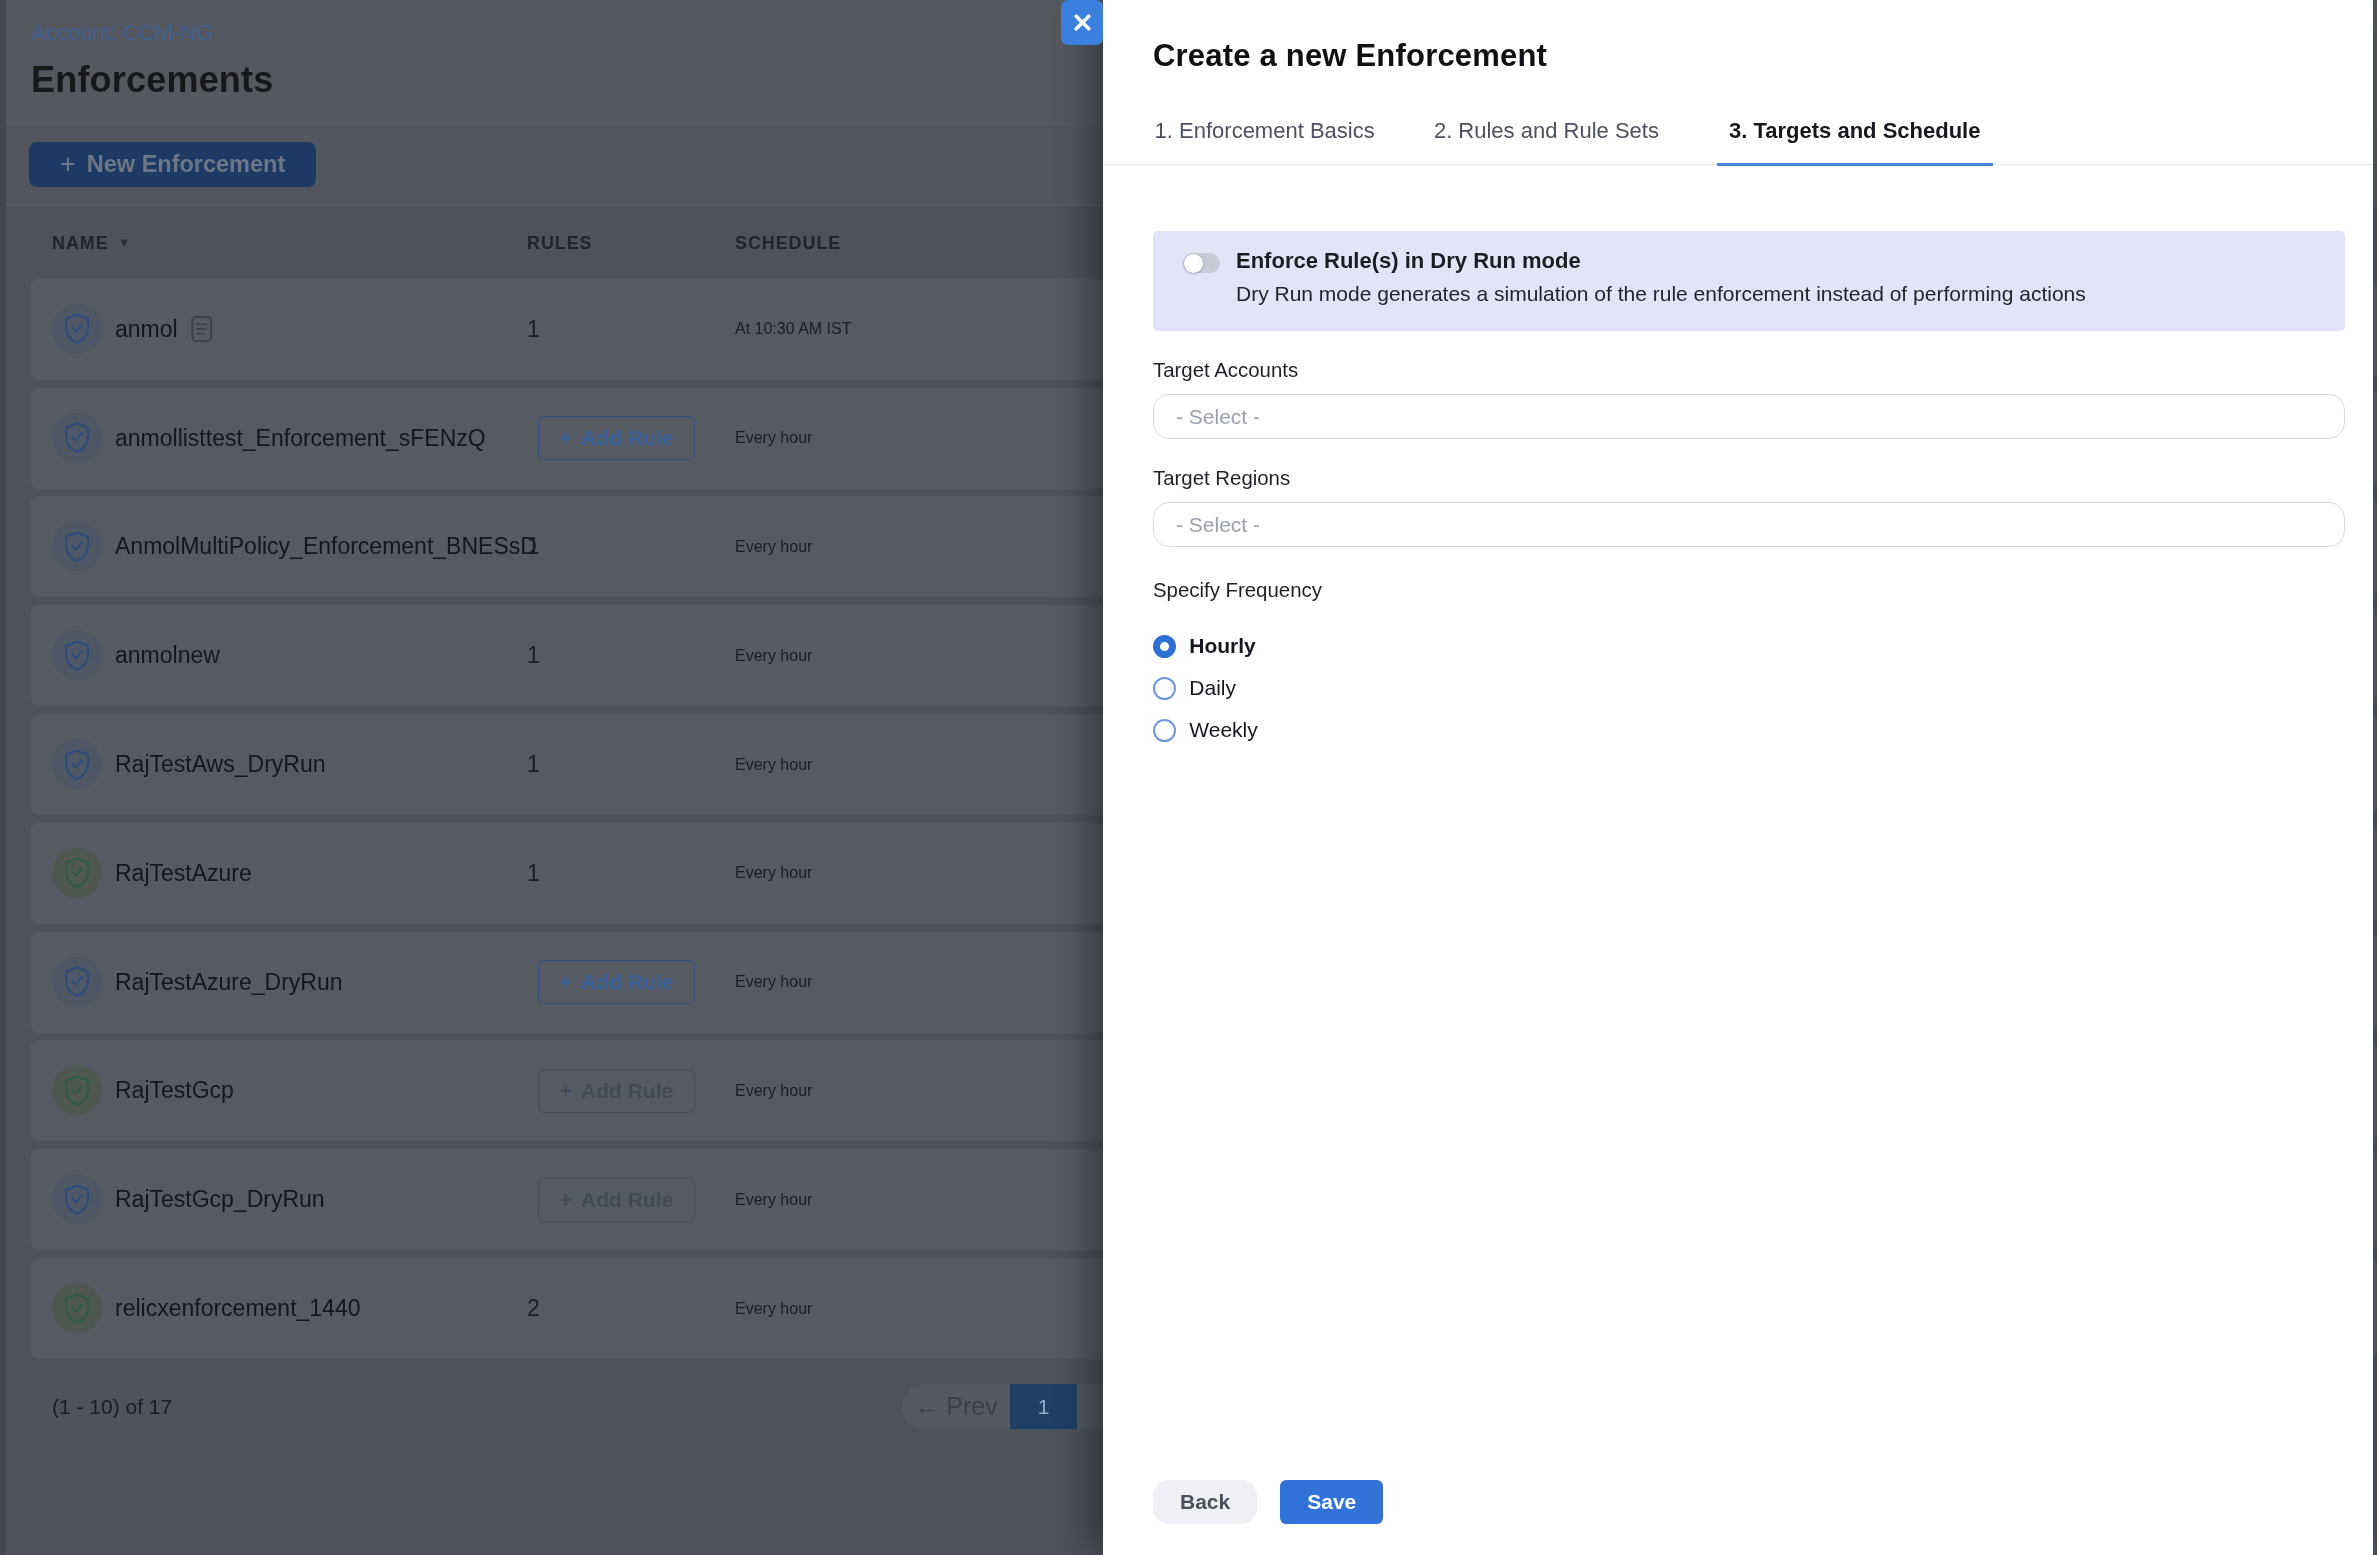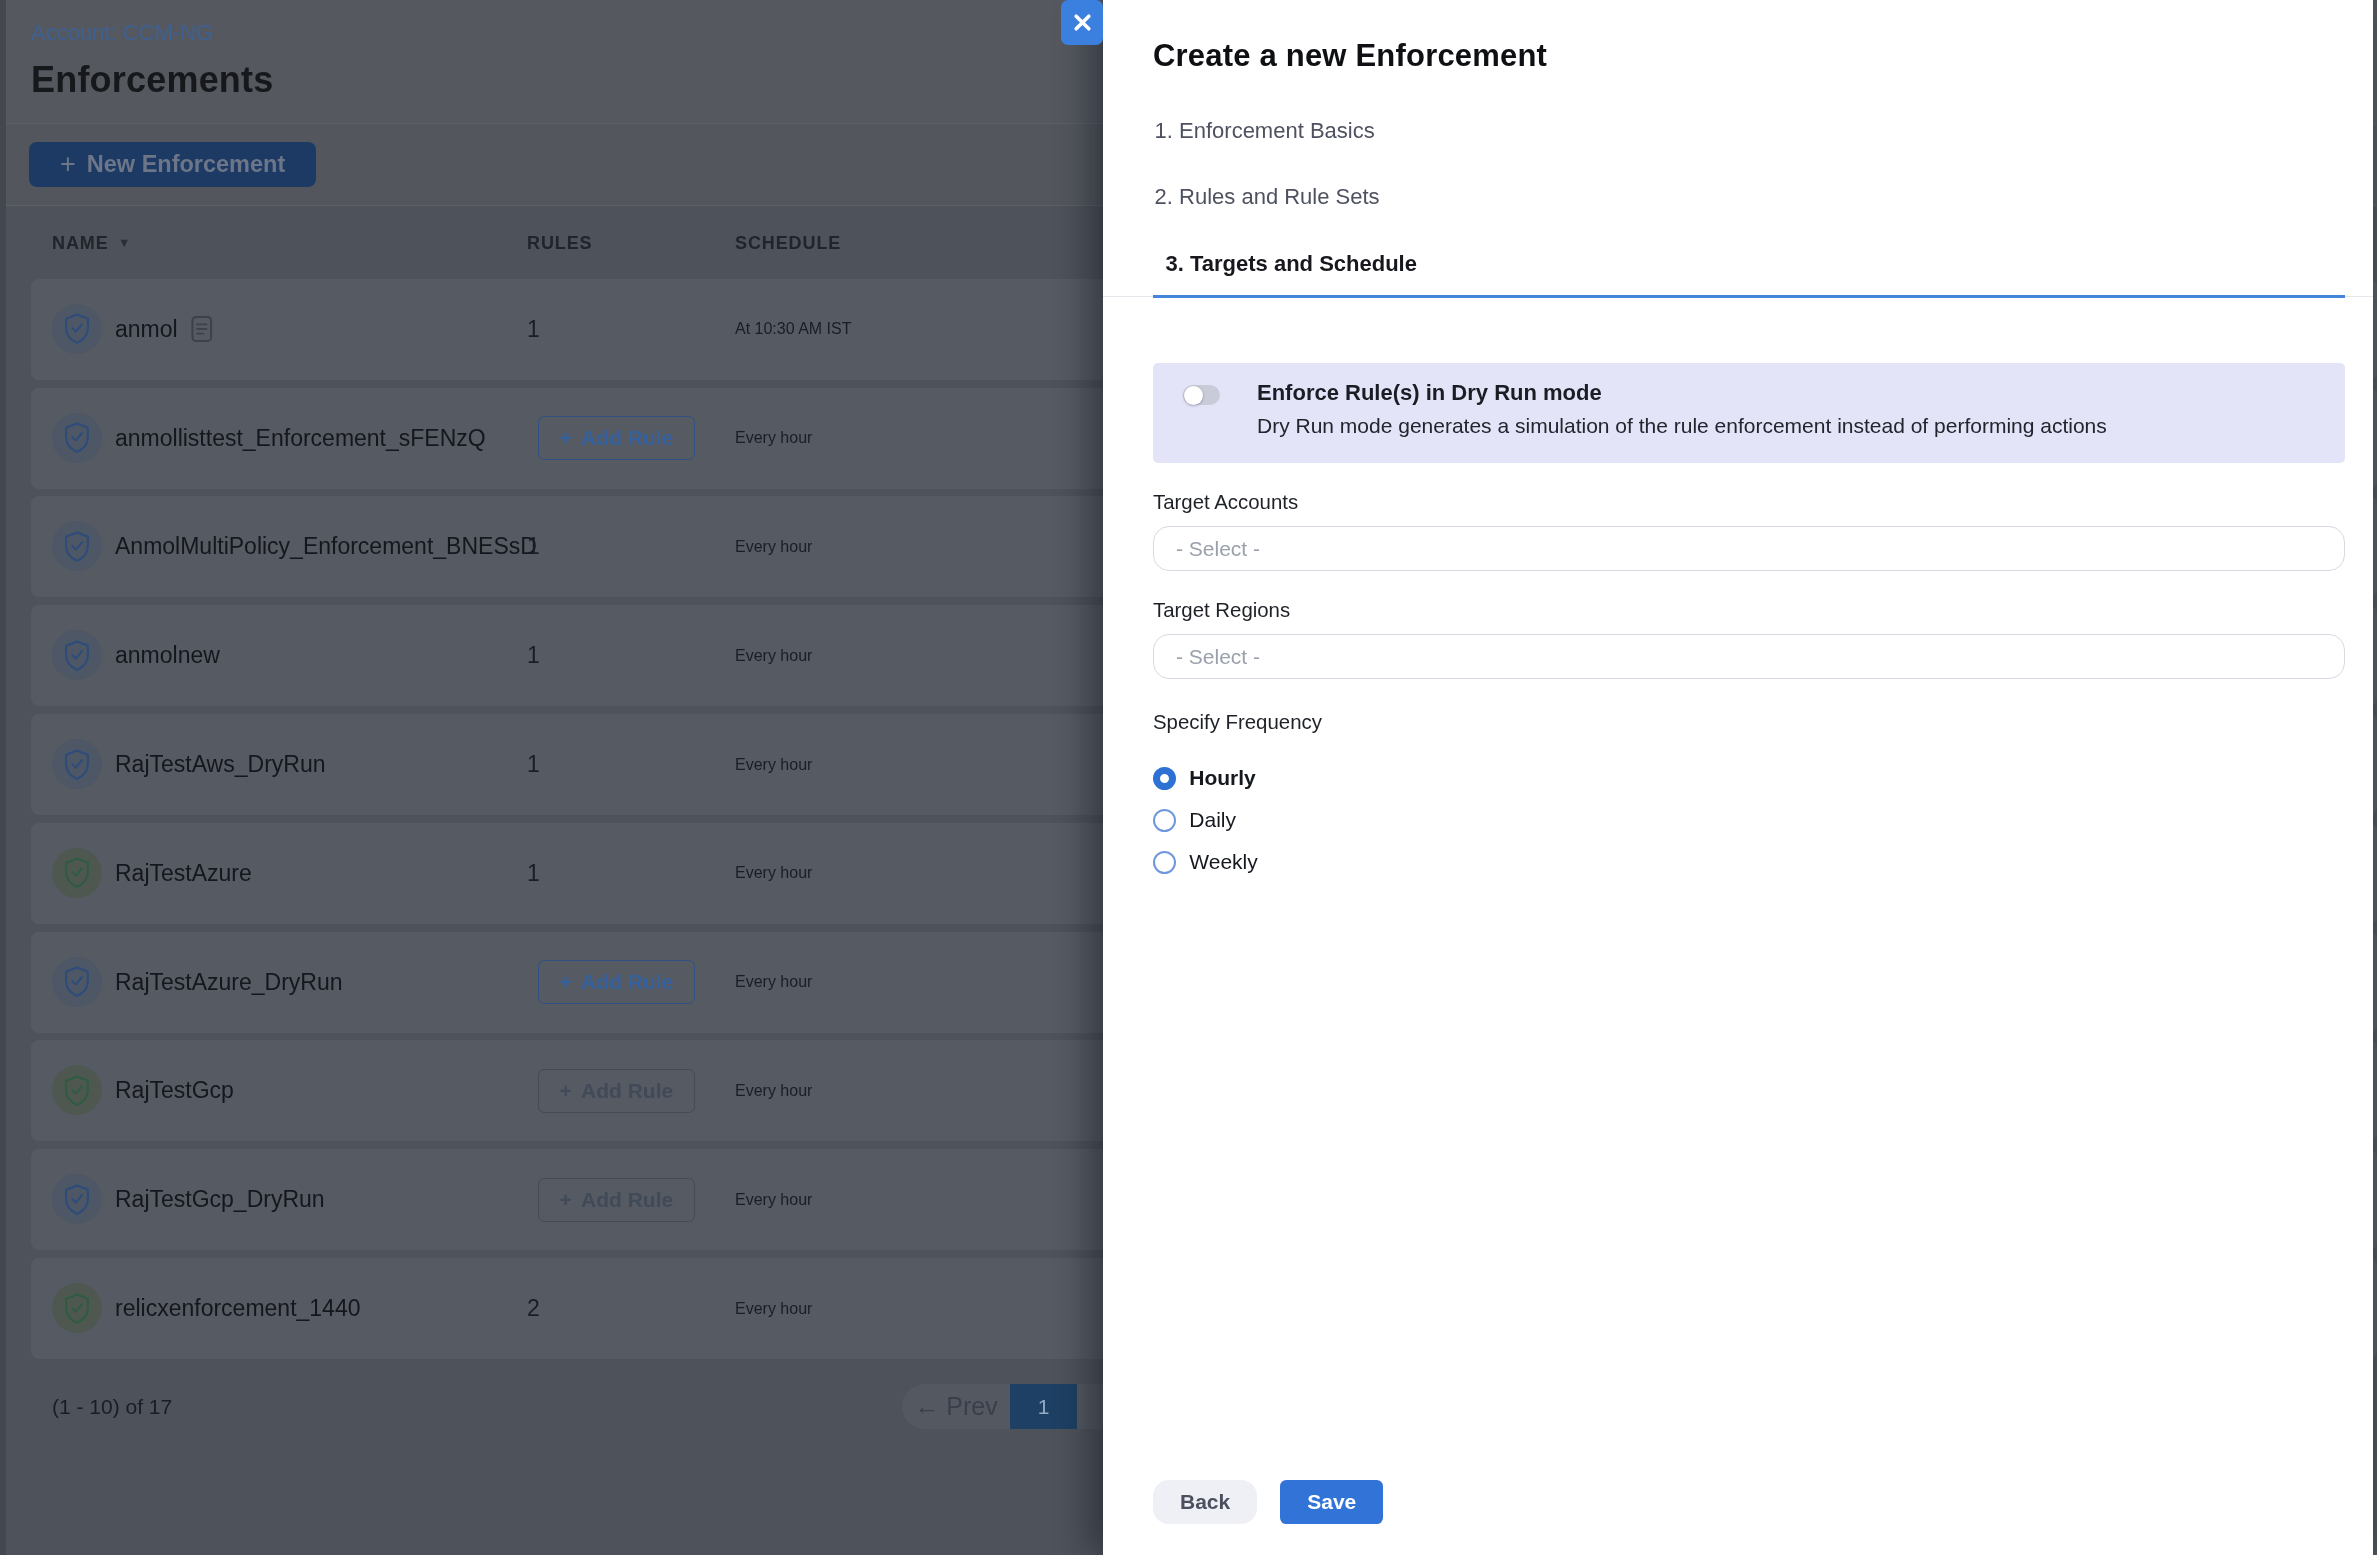--- a/index.html
+++ b/index.html
@@ -47,27 +47,27 @@
   .pager-page { width:67px; height:45px; display:flex; align-items:center; justify-content:center; font-size:21px; cursor:pointer; }
   .pager-page.active { background:#1e4064; color:#97aac2; }
   .pager-page.plain  { color:#c3c7cf; }
 
   
   .drawer { position:absolute; top:0; right:4px; width:1270px; height:100%; background:#ffffff; box-shadow:-11px 0 35px rgba(5,10,22,.45); z-index:5; }
   .close-btn { position:absolute; left:-42px; top:0; width:42px; height:45px; background:#3b80de; border-radius:7px; display:flex; align-items:center; justify-content:center; cursor:pointer; }
 
   .drawer-title { margin:38px 28px 0 50px; font-size:31px; font-weight:700; color:#0f1013; letter-spacing:0.2px; }
 
-  .tabs { margin-top:44px; padding:0 28px 0 50px; border-bottom:1.6px solid #e6e7ed; display:flex; gap:20px;flex-direction:column; }
+  .tabs { margin-top:44px; padding:0 28px 0 50px; border-bottom:1.6px solid #e6e7ed; display:flex; gap:56px; }
   .tab { font-size:22px; padding:0 1.6px 20.4px 1.6px; color:#4e5260; font-weight:500; cursor:pointer; white-space:nowrap; }
   .tab.active { color:#17181d; font-weight:700; border-bottom:3.9px solid #4285d9; margin-bottom:-1.6px; padding:0 12.5px 18px 12.5px; }
 
   .drawer-content { padding:0 28px 0 50px; }
 
-  .dryrun-banner { margin-top:66px; background:#e4e4f8; border-radius:4.7px; padding:17px 31px 20.4px 30px; display:flex; align-items:flex-start; gap:37px; min-height:100px; }
+  .dryrun-banner { margin-top:66px; background:#e4e4f8; border-radius:4.7px; padding:17px 31px 20.4px 30px; display:flex; align-items:flex-start; gap:16px; min-height:100px; }
   .toggle { flex:0 0 auto; width:37px; height:20.4px; border-radius:10.2px; background:#c9cbd9; position:relative; margin-top:4.7px; cursor:pointer; }
   .toggle-knob { position:absolute; left:0.8px; top:0.8px; width:19px; height:19px; border-radius:50%; background:#ffffff; box-shadow:0 0.8px 2.4px rgba(40,40,70,.4); }
   .dryrun-text { display:flex; flex-direction:column; gap:7.8px; }
   .dryrun-title { font-size:22px; font-weight:700; color:#1b1d24; }
   .dryrun-desc { font-size:21px; color:#22252d; }
 
   .field-label { margin-top:27px; font-size:20.4px; color:#1e2127; line-height:25px; }
   .select-box { margin-top:11px; height:45px; border:1.6px solid #d8dae2; border-radius:16px; display:flex; align-items:center; padding-left:22px; background:#fff; cursor:pointer; }
   .select-placeholder { font-size:21px; color:#9aa0ac; }
 

